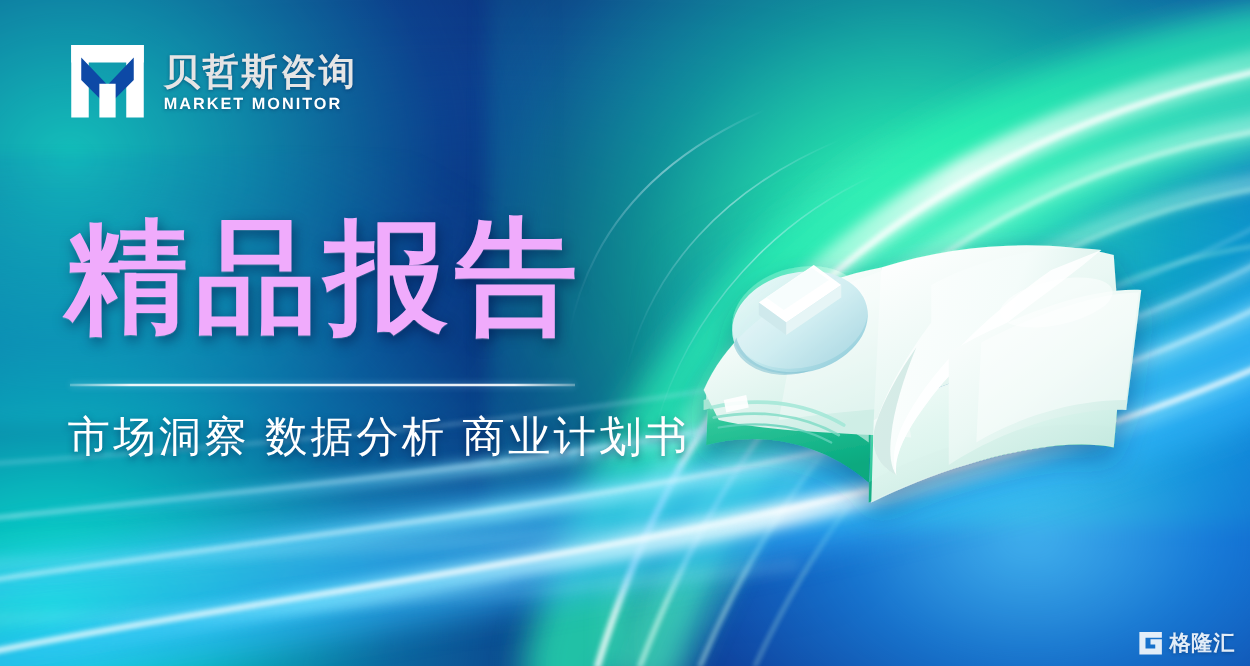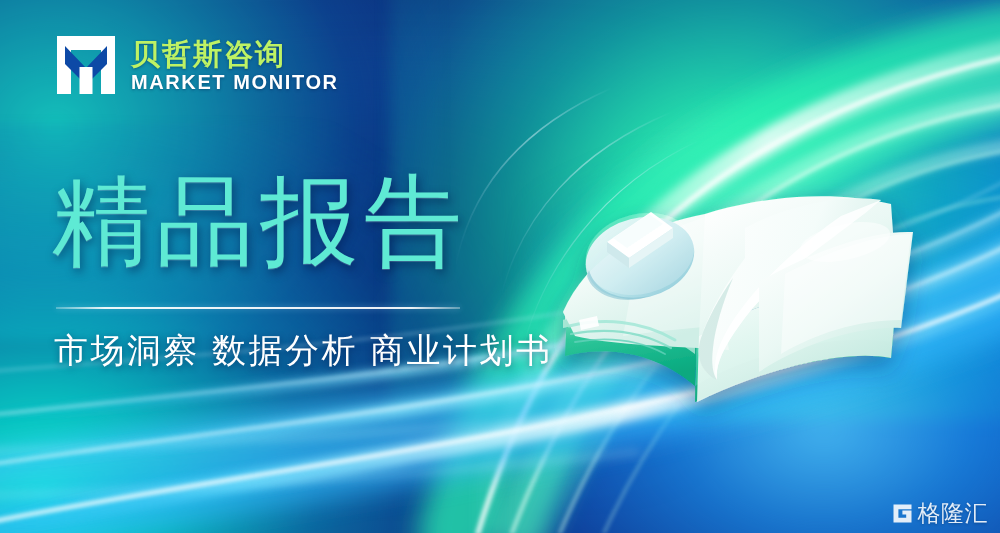--- a/index.html
+++ b/index.html
@@ -53,34 +53,34 @@
   }
 
   .streaks{position:absolute;inset:0;}
   .streaks svg{position:absolute;inset:0;width:1000px;height:533px;display:block;}
 
   
   .logo{position:absolute;left:55px;top:34px;display:flex;align-items:center;gap:14px;}
   .logo-mark{width:62px;height:62px;position:relative;flex:0 0 auto;}
   .logo-text{display:flex;flex-direction:column;justify-content:center;gap:3px;padding-top:2px;}
   .brand-cn{
-    color:#bef264;font-size:29px;font-weight:700;line-height:1;
+    color:#e5e5e5;font-size:29px;font-weight:700;line-height:1;
     letter-spacing:2px;white-space:nowrap;
     text-shadow:0 1px 3px rgba(0,30,80,.45);
   }
   .brand-en{
-    color:#fff;font-size:20px;font-weight:700;line-height:1;
+    color:#fff;font-size:13px;font-weight:700;line-height:1;
     letter-spacing:1.6px;white-space:nowrap;
     text-shadow:0 1px 3px rgba(0,30,80,.45);
   }
 
   
   .headline{
     position:absolute;left:52px;top:172px;
-    color:#5eead4;font-size:98px;font-weight:400;line-height:1;
+    color:#f0abfc;font-size:98px;font-weight:700;line-height:1;
     letter-spacing:6px;white-space:nowrap;
     text-shadow:2px 4px 10px rgba(2,20,70,.55), 0 1px 0 rgba(255,255,255,.25);
   }
 
   .divider{
     position:absolute;left:56px;top:307px;width:404px;height:2px;
     background:linear-gradient(90deg,rgba(255,255,255,.30) 0%, rgba(255,255,255,.92) 12%, rgba(255,255,255,.92) 88%, rgba(255,255,255,.35) 100%);
     box-shadow:0 0 6px rgba(180,225,255,.45);
   }
 
@@ -95,21 +95,21 @@
   .book{position:absolute;left:545px;top:150px;width:410px;height:290px;}
   .book svg{width:100%;height:100%;display:block;overflow:visible;}
 
   
   .watermark{
     position:absolute;right:12px;bottom:8px;
     display:flex;align-items:center;gap:5px;opacity:.88;
   }
   .wm-mark{width:21px;height:21px;flex:0 0 auto;}
   .wm-text{
-    color:#fff;font-size:23px;font-weight:400;line-height:1;
+    color:#fff;font-size:17px;font-weight:700;line-height:1;
     letter-spacing:0.5px;white-space:nowrap;
     text-shadow:0 1px 3px rgba(0,40,90,.55);
   }
 </style>
 </head>
 <body>
 
 <div id="poster">
 
   <div class="bg-base"></div>

